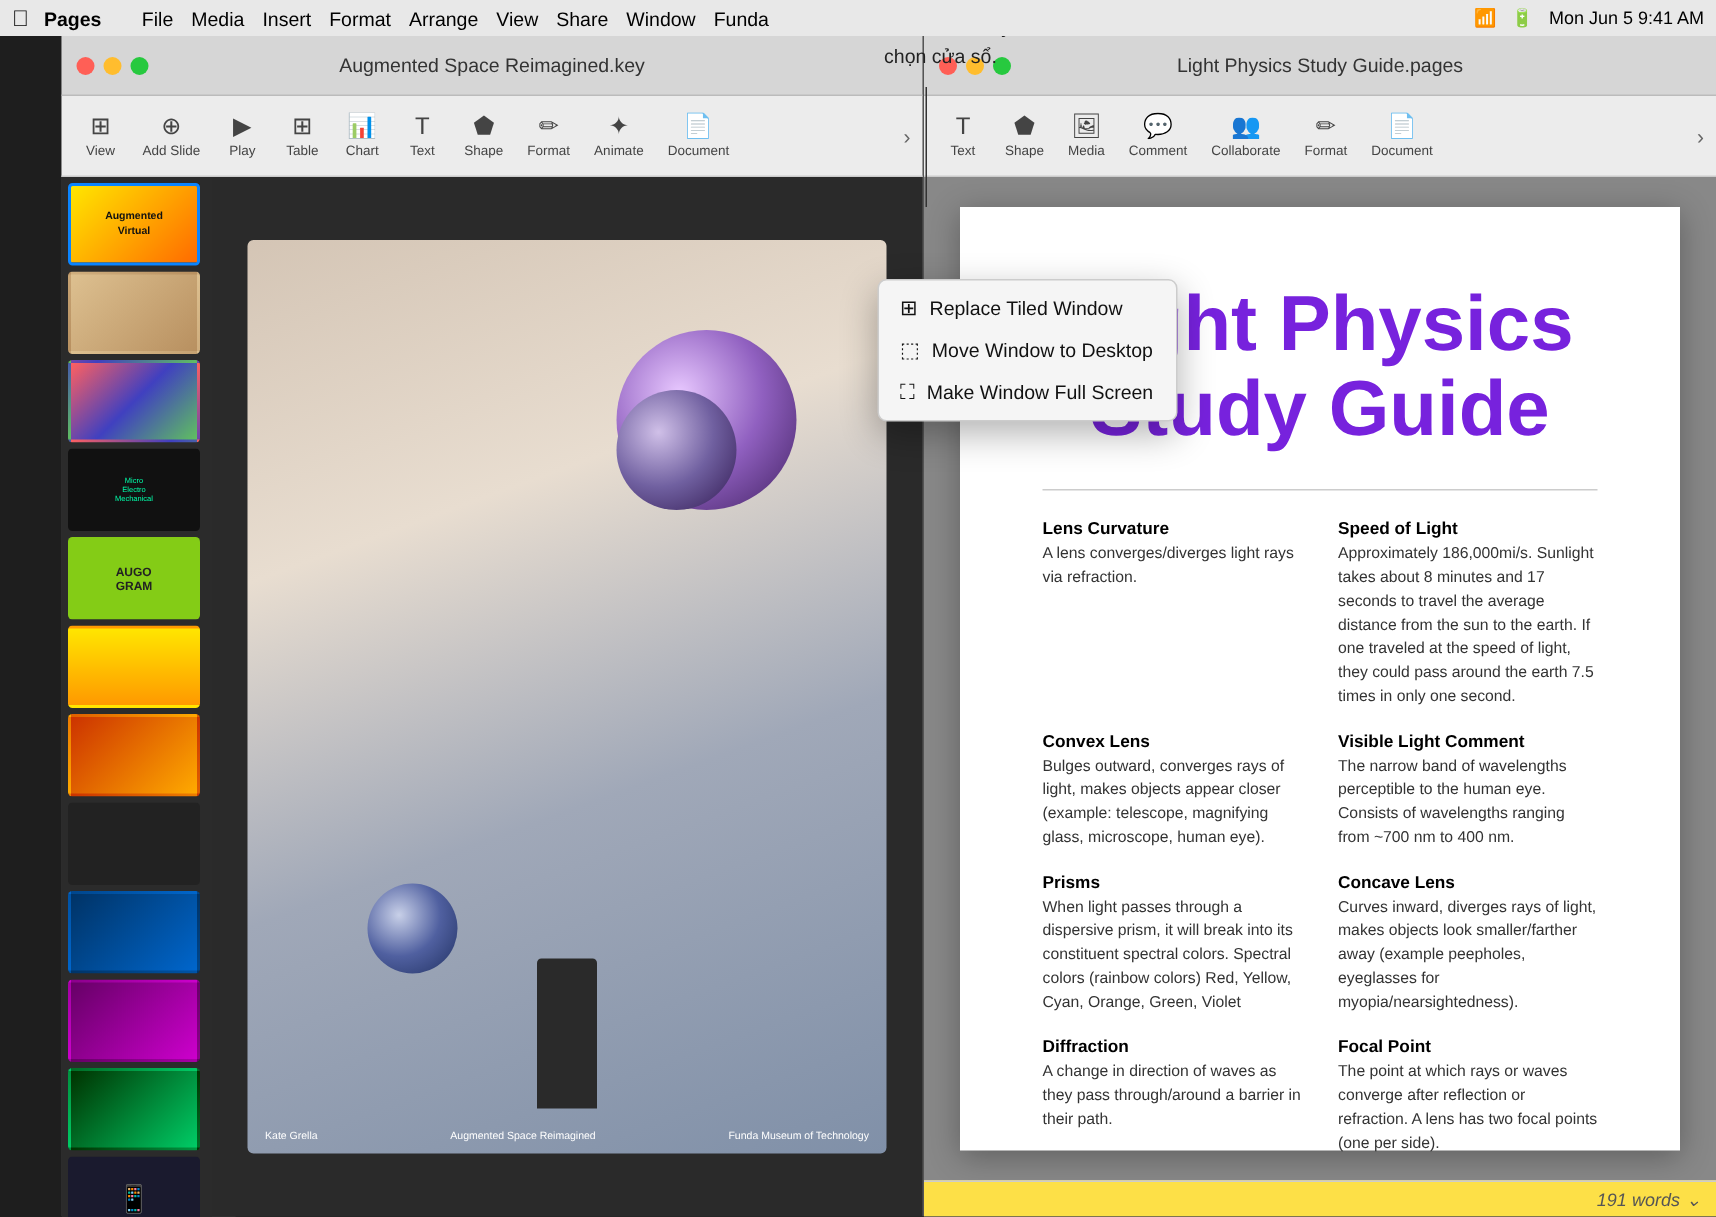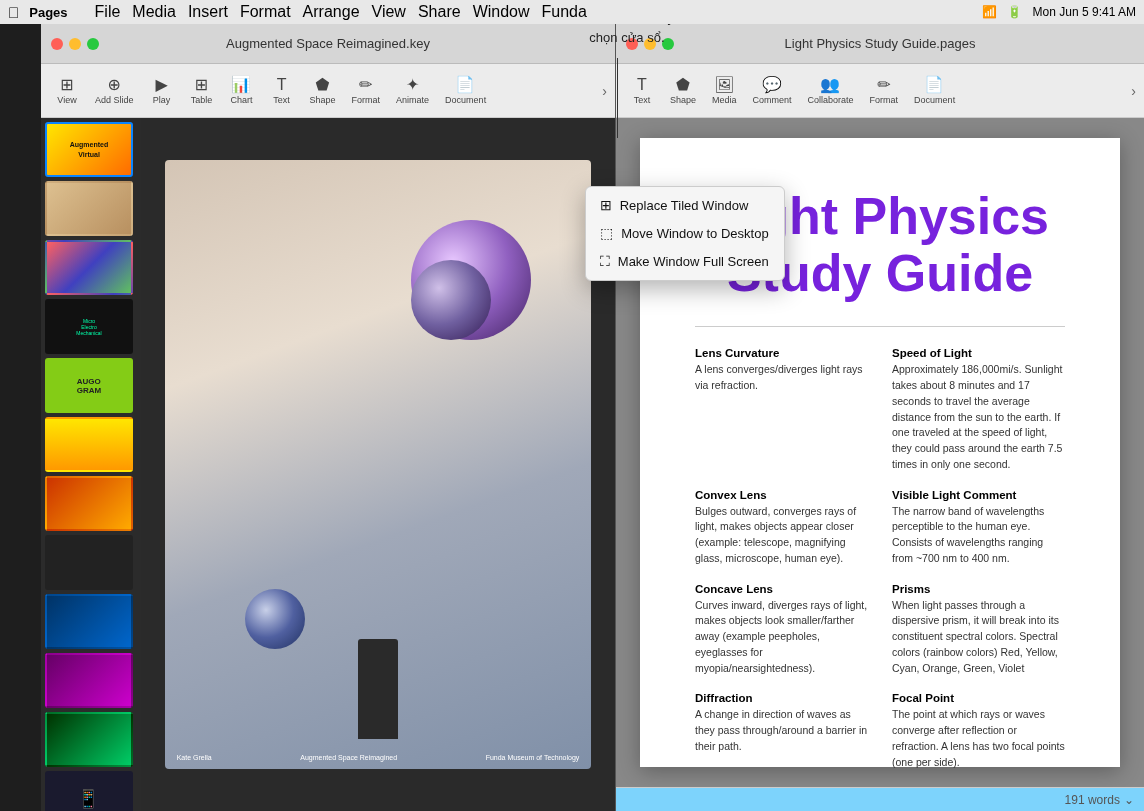--- a/index.html
+++ b/index.html
@@ -27,21 +27,21 @@
     .menubar-apple {
       margin-right: 10px;
       font-size: 15px;
     }
     .menubar-app {
       font-weight: 600;
       margin-right: 21px;
     }
     .menubar-item {
       margin: 0 6px;
-      font-size: 16px;
+      font-size: 13px;
       color: #000;
     }
     .menubar-right {
       margin-left: auto;
       display: flex;
       align-items: center;
       gap: 10px;
       font-size: 12px;
     }
 
@@ -352,29 +352,30 @@
     }
     .doc-entry p {
       font-size: 10.5px;
       color: #333;
       line-height: 1.5;
     }
 
     
     .pages-statusbar {
       height: 24px;
-      background: #7dd3fc;
+      background: #fde047;
       border-top: 1px solid #ccc;
       display: flex;
       align-items: center;
       justify-content: flex-end;
       padding: 0 10px;
       font-size: 12px;
       color: #555;
       gap: 4px;
+      font-style: italic;
     }
 
     
     .tooltip {
       position: absolute;
       top: 8px;
       left: 580px;
       font-size: 13px;
       color: #222;
       text-align: center;
@@ -657,26 +658,26 @@
           </div>
           <div class="doc-entry">
             <h4>Convex Lens</h4>
             <p>Bulges outward, converges rays of light, makes objects appear closer (example: telescope, magnifying glass, microscope, human eye).</p>
           </div>
           <div class="doc-entry">
             <h4>Visible Light Comment</h4>
             <p>The narrow band of wavelengths perceptible to the human eye. Consists of wavelengths ranging from ~700 nm to 400 nm.</p>
           </div>
           <div class="doc-entry">
+            <h4>Prisms</h4>
+            <p>When light passes through a dispersive prism, it will break into its constituent spectral colors. Spectral colors (rainbow colors) Red, Yellow, Cyan, Orange, Green, Violet</p>
+          </div>
+          <div class="doc-entry">
             <h4>Concave Lens</h4>
             <p>Curves inward, diverges rays of light, makes objects look smaller/farther away (example peepholes, eyeglasses for myopia/nearsightedness).</p>
-          </div>
-          <div class="doc-entry">
-            <h4>Prisms</h4>
-            <p>When light passes through a dispersive prism, it will break into its constituent spectral colors. Spectral colors (rainbow colors) Red, Yellow, Cyan, Orange, Green, Violet</p>
           </div>
           <div class="doc-entry">
             <h4>Diffraction</h4>
             <p>A change in direction of waves as they pass through/around a barrier in their path.</p>
           </div>
           <div class="doc-entry">
             <h4>Focal Point</h4>
             <p>The point at which rays or waves converge after reflection or refraction. A lens has two focal points (one per side).</p>
           </div>
         </div>

